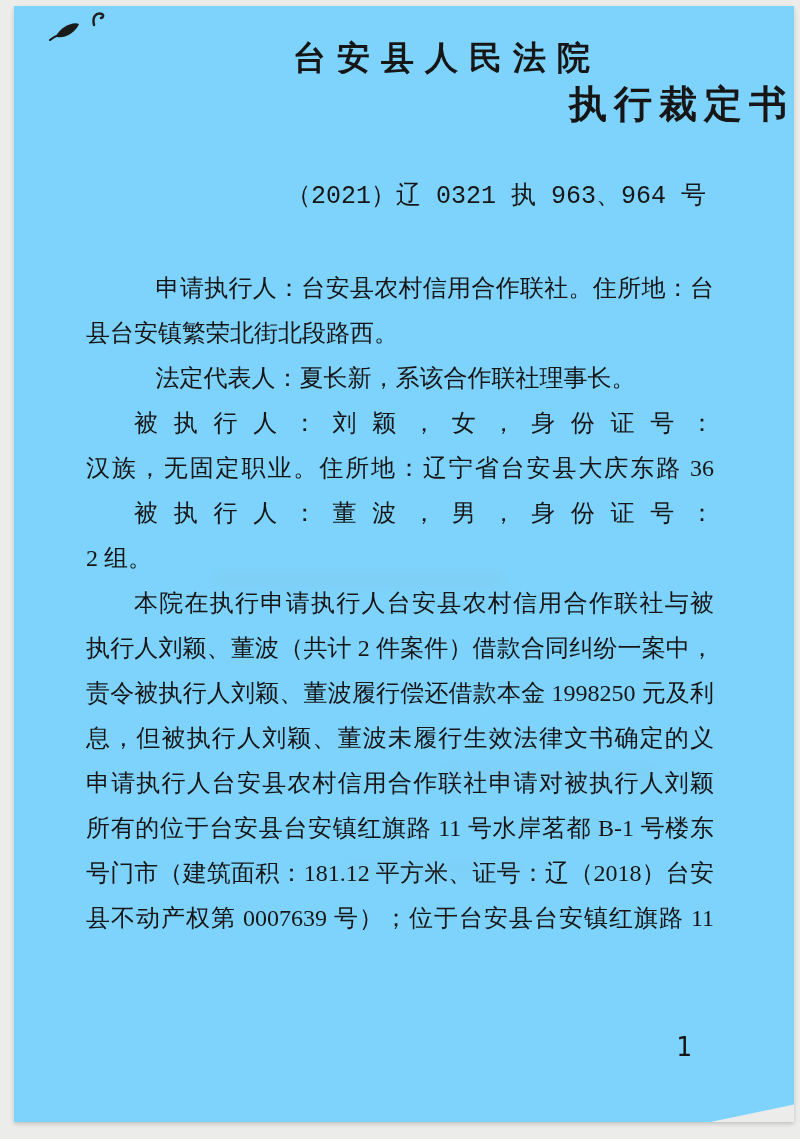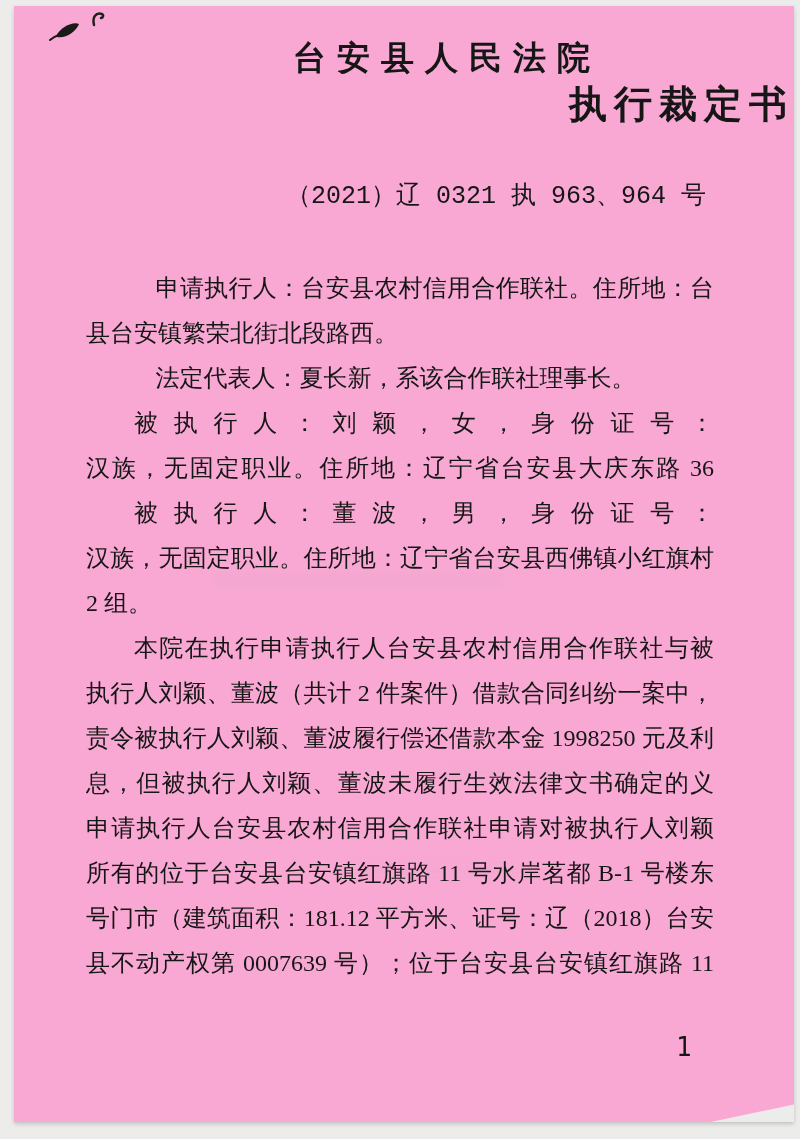--- a/index.html
+++ b/index.html
@@ -15,21 +15,21 @@
     position: relative;
     width: 800px;
     height: 1139px;
   }
   .page {
     position: absolute;
     left: 14px;
     top: 6px;
     width: 780px;
     height: 1116px;
-    background: #f9a8d4;
+    background: #7dd3fc;
     box-shadow: 0 2px 4px rgba(0,0,0,0.18);
     color: #161616;
     overflow: hidden;
   }
   .corner-cut {
     position: absolute;
     right: -2px;
     bottom: -2px;
     width: 0;
     height: 0;
@@ -127,21 +127,20 @@
     <div class="doc-title">执行裁定书</div>
     <div class="case-number">（2021）辽 0321 执 963、964 号</div>
 
     <div class="body-block">
       <div class="line ind3">申请执行人：台安县农村信用合作联社。住所地：台安</div>
       <div class="line short">县台安镇繁荣北街北段路西。</div>
       <div class="line ind3 short">法定代表人：夏长新，系该合作联社理事长。</div>
       <div class="line ind2">被执行人：刘颖，女，身份证号：210321197310061028，</div>
       <div class="line">汉族，无固定职业。住所地：辽宁省台安县大庆东路 36 号。</div>
       <div class="line ind2">被执行人：董波，男，身份证号：210321196811281016，</div>
-      <div class="line">汉族，无固定职业。住所地：辽宁省台安县西佛镇小红旗村</div>
       <div class="line short">2 组。</div>
       <div class="line ind2">本院在执行申请执行人台安县农村信用合作联社与被</div>
       <div class="line">执行人刘颖、董波（共计 2 件案件）借款合同纠纷一案中，</div>
       <div class="line">责令被执行人刘颖、董波履行偿还借款本金 1998250 元及利</div>
       <div class="line">息，但被执行人刘颖、董波未履行生效法律文书确定的义务。</div>
       <div class="line">申请执行人台安县农村信用合作联社申请对被执行人刘颖</div>
       <div class="line">所有的位于台安县台安镇红旗路 11 号水岸茗都 B-1 号楼东 4</div>
       <div class="line">号门市（建筑面积：181.12 平方米、证号：辽（2018）台安</div>
       <div class="line">县不动产权第 0007639 号）；位于台安县台安镇红旗路 11 号</div>
     </div>

